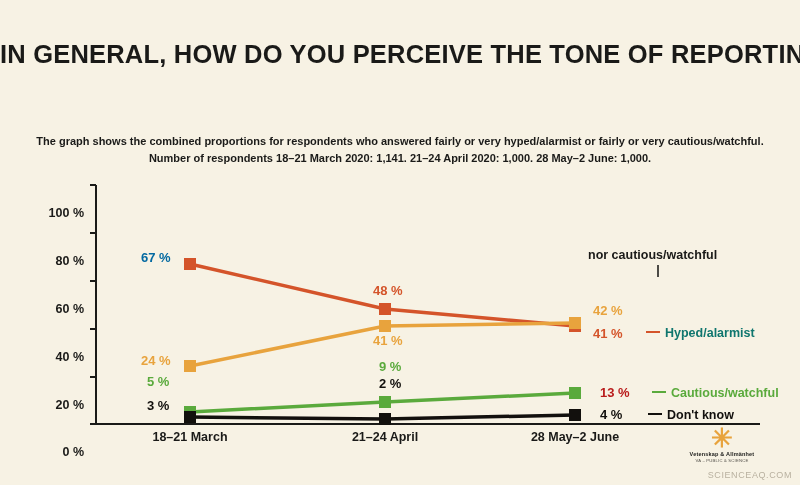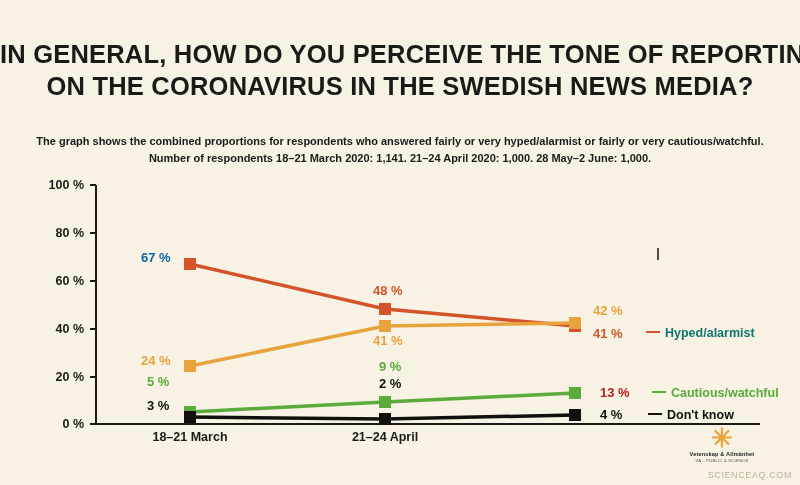--- a/index.html
+++ b/index.html
@@ -52,20 +52,21 @@
     height: 485px;
   }
   .ytick {
     position: absolute;
     font-size: 12.5px;
     font-weight: bold;
     color: #1a1a18;
     text-align: right;
     width: 56px;
     left: 28px;
+    margin-top: 28px;
   }
   .xtick {
     position: absolute;
     font-size: 12.5px;
     font-weight: bold;
     color: #1a1a18;
     text-align: center;
     top: 430px;
   }
   .pt-label {
@@ -125,21 +126,20 @@
     letter-spacing: 0.6px;
   }
 </style>
 </head>
 <body>
 
 <div id="page">
 
   <div class="title">
     <div>IN GENERAL, HOW DO YOU PERCEIVE THE TONE OF REPORTING</div>
-    <div>ON THE CORONAVIRUS IN THE SWEDISH NEWS MEDIA?</div>
   </div>
 
   <div class="subtitle">
     <div>The graph shows the combined proportions for respondents who answered fairly or very hyped/alarmist or fairly or very cautious/watchful.</div>
     <div>Number of respondents 18–21 March 2020: 1,141. 21–24 April 2020: 1,000. 28 May–2 June: 1,000.</div>
   </div>
 
   <svg class="plot" viewBox="0 0 800 485">
 
     <line x1="96" y1="185" x2="96" y2="424" stroke="#1a1a18" stroke-width="2"></line>
@@ -192,20 +192,21 @@
 
   <div class="ytick" style="top:178px">100 %</div>
   <div class="ytick" style="top:226px">80 %</div>
   <div class="ytick" style="top:274px">60 %</div>
   <div class="ytick" style="top:322px">40 %</div>
   <div class="ytick" style="top:370px">20 %</div>
   <div class="ytick" style="top:417px">0 %</div>
 
   <div class="xtick" style="left:120px; width:140px;">18–21 March</div>
   <div class="xtick" style="left:315px; width:140px;">21–24 April</div>
+  <div class="xtick" style="left:500px; width:150px;">28 May–2 June</div>
 
   <div class="pt-label" style="left:141px; top:250px; color:#0369a1;">67 %</div>
   <div class="pt-label" style="left:373px; top:283px; color:#d4542a;">48 %</div>
   <div class="pt-label" style="left:593px; top:326px; color:#d4542a;">41 %</div>
 
   <div class="pt-label" style="left:141px; top:353px; color:#e8a33d;">24 %</div>
   <div class="pt-label" style="left:373px; top:333px; color:#e8a33d;">41 %</div>
   <div class="pt-label" style="left:593px; top:303px; color:#e8a33d;">42 %</div>
 
   <div class="pt-label" style="left:147px; top:374px; color:#5aaa3c;">5 %</div>
@@ -214,20 +215,21 @@
 
   <div class="pt-label" style="left:147px; top:398px; color:#12100d;">3 %</div>
   <div class="pt-label" style="left:379px; top:376px; color:#12100d;">2 %</div>
   <div class="pt-label" style="left:600px; top:407px; color:#12100d;">4 %</div>
 
   <div class="series-label" style="left:665px; top:326px; color:#0f766e;">Hyped/alarmist</div>
   <div class="series-label" style="left:671px; top:386px; color:#5aaa3c;">Cautious/watchful</div>
   <div class="series-label" style="left:667px; top:408px; color:#12100d;">Don't know</div>
 
   <div class="neither-note">
+    <div>nor cautious/watchful</div>
     <div style="text-align:center; width:140px; line-height:12px;">|</div>
   </div>
 
   <div class="logo">
     <div class="mark">✳</div>
     <div class="name">Vetenskap &amp; Allmänhet</div>
     <div class="tag">VA – PUBLIC &amp; SCIENCE</div>
   </div>
 
   <div class="watermark">SCIENCEAQ.COM</div>

